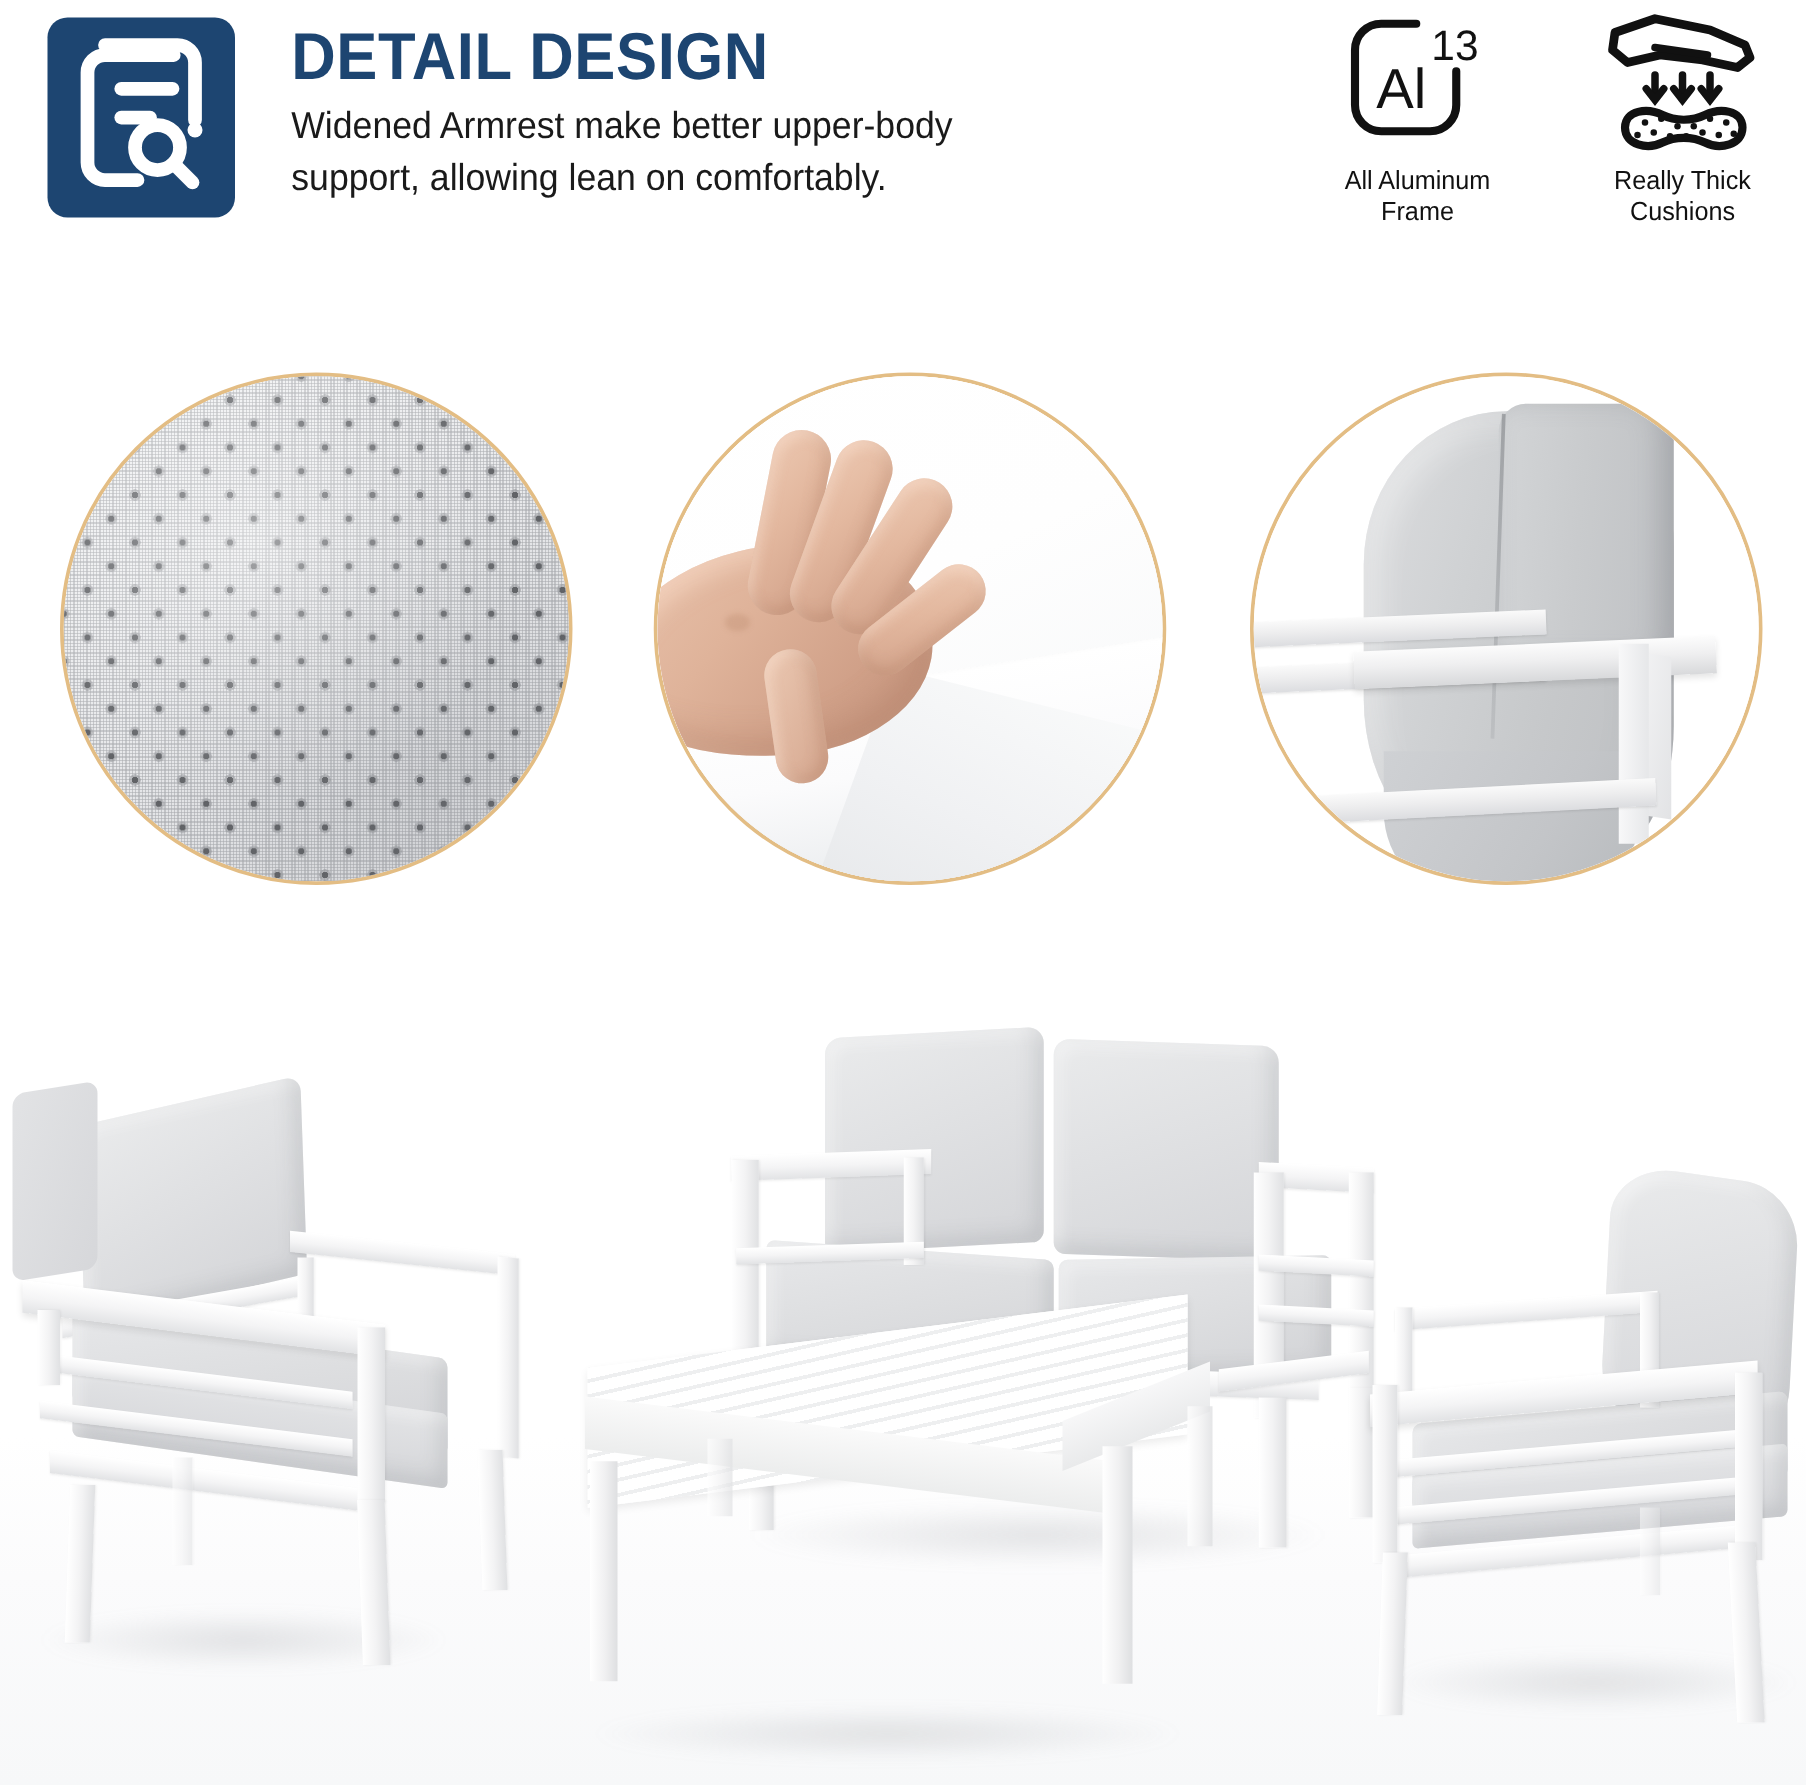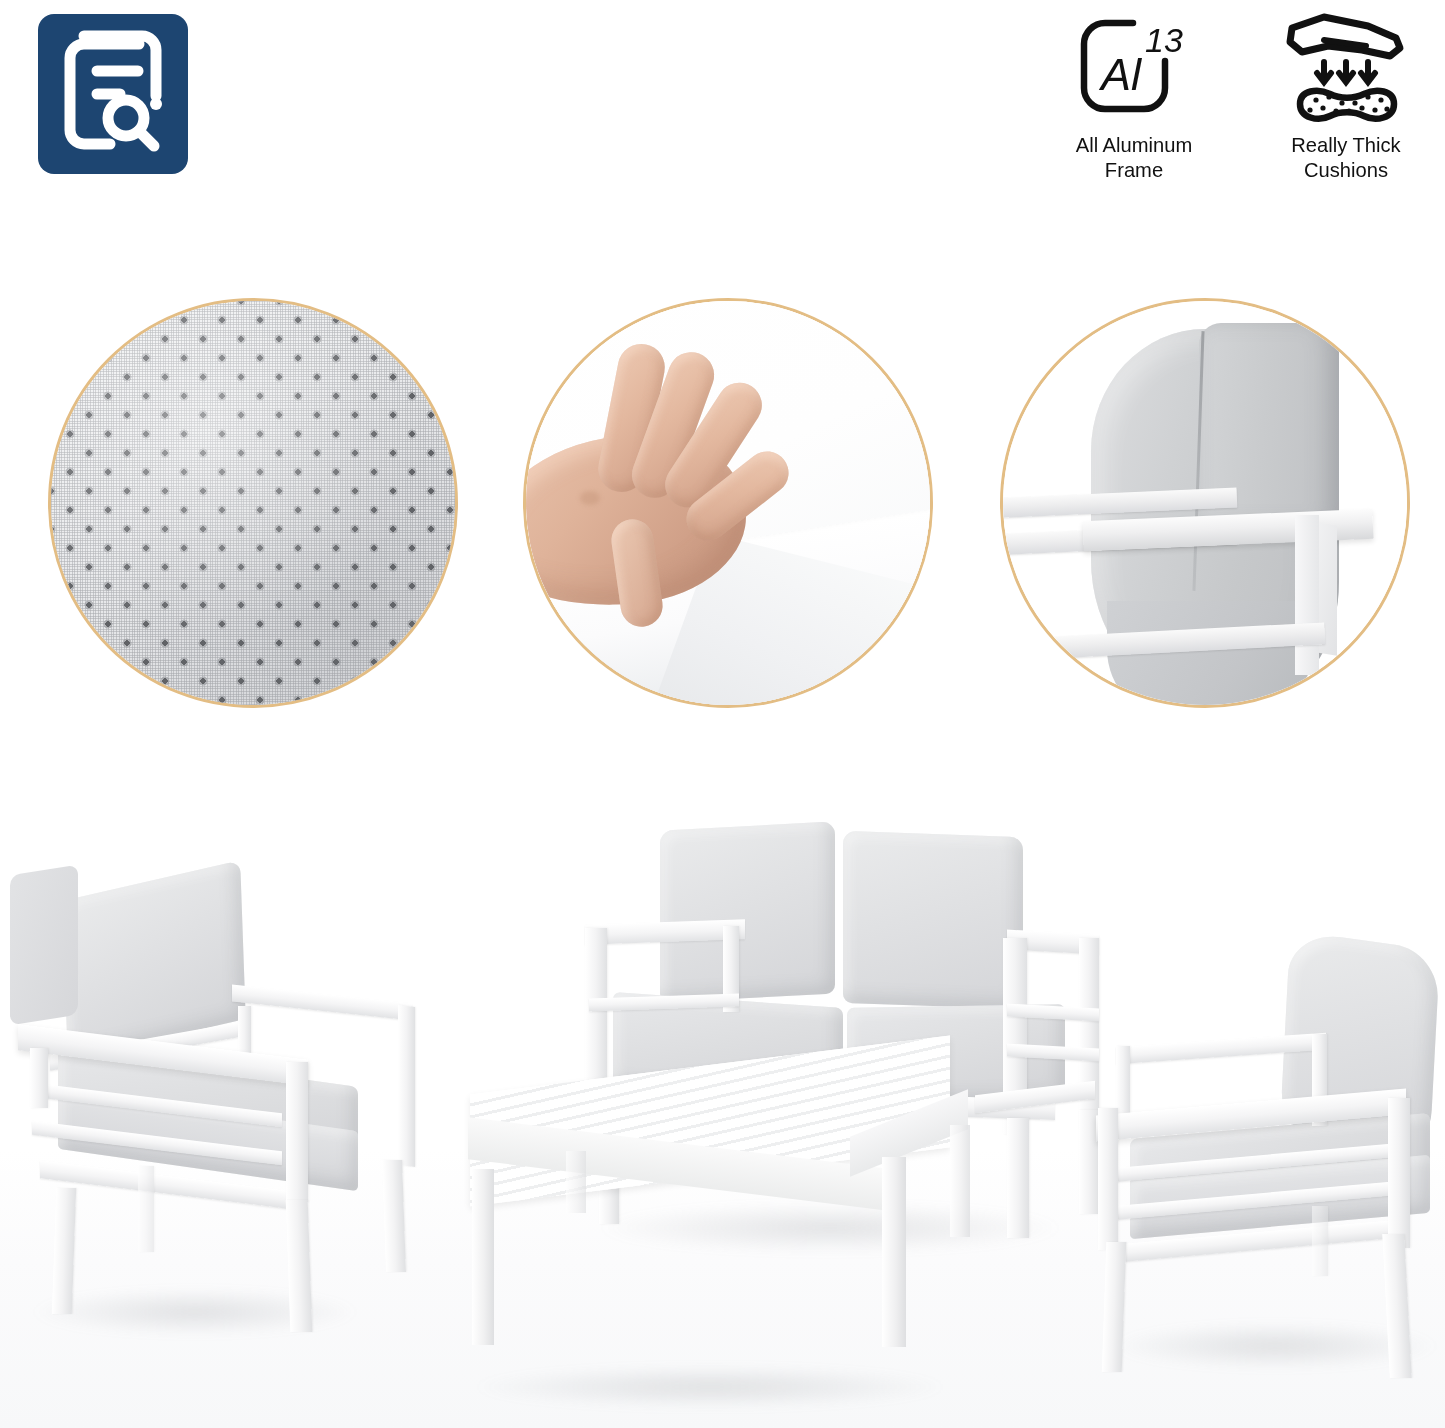--- a/index.html
+++ b/index.html
@@ -31,21 +31,21 @@
   }
   .hdr-sub{
     margin-top:7px;font-size:30px;color:#1a1a1a;line-height:1.35;
     transform:scaleX(0.95);transform-origin:left top;
     white-space:nowrap;
   }
 
   
   .badges{position:absolute;right:24px;top:10px;display:flex;gap:62px;}
   .badge{width:150px;text-align:center;}
-  .badge-glyph{height:120px;display:flex;align-items:center;justify-content:center;font-style:italic;}
+  .badge-glyph{height:120px;display:flex;justify-content:center;}
   .badge-label{
     font-size:21px;color:#111;line-height:1.28;margin-top:2px;
     transform:scaleX(0.96);transform-origin:center top;
   }
 
   
   .circles{position:absolute;left:0;top:296px;width:1445px;height:420px;}
   .circ{
     position:absolute;width:410px;height:410px;border-radius:50%;
     border:3px solid #e3bd84;
@@ -294,20 +294,25 @@
           <path d="M46 22 H104 a14 14 0 0 1 14 14 V82"></path>
           <line x1="59" y1="57" x2="100" y2="57"></line>
           <line x1="59" y1="80" x2="82" y2="80"></line>
           <circle cx="88" cy="104" r="18"></circle>
           <line x1="101" y1="117" x2="116" y2="132"></line>
         </g>
         <circle cx="118" cy="90" r="6" fill="#ffffff"></circle>
       </svg>
     </div>
 
+    <div class="hdr-text">
+      <div class="hdr-title">DETAIL DESIGN</div>
+      <div class="hdr-sub">Widened Armrest make better upper-body</div>
+      <div class="hdr-sub" style="margin-top:2px">support, allowing lean on comfortably.</div>
+    </div>
 
     <div class="badges">
 
       <div class="badge">
         <div class="badge-glyph">
           <svg width="118" height="112" viewBox="0 0 118 112" aria-hidden="true">
             <g fill="none" stroke="#111111" stroke-width="6.5" stroke-linecap="round">
               <path d="M58 9 H30 A21 21 0 0 0 9 30 V74 A21 21 0 0 0 30 95 H69 A21 21 0 0 0 90 74 V47"></path>
             </g>
             <text x="26" y="76" font-family="Liberation Sans, sans-serif" font-size="45" fill="#111">Al</text>

